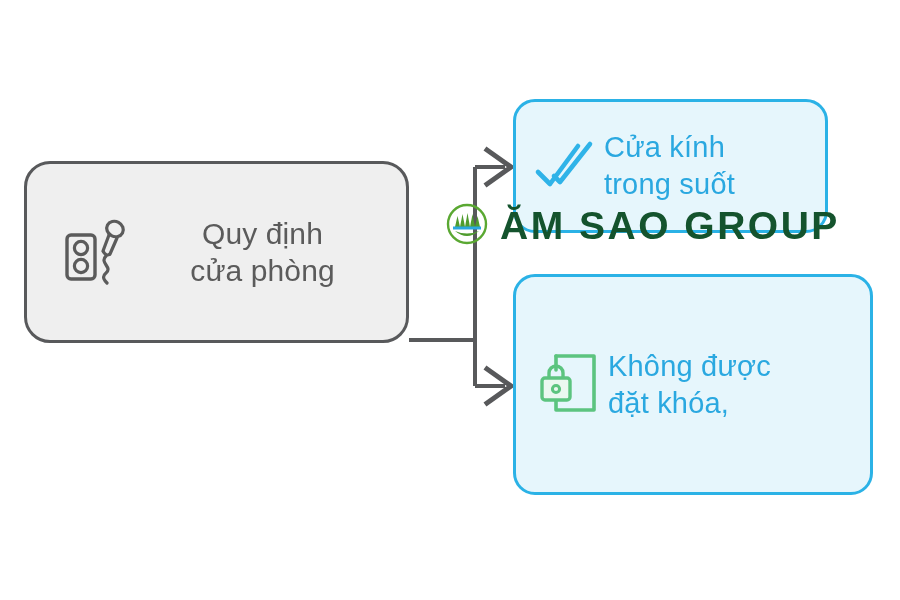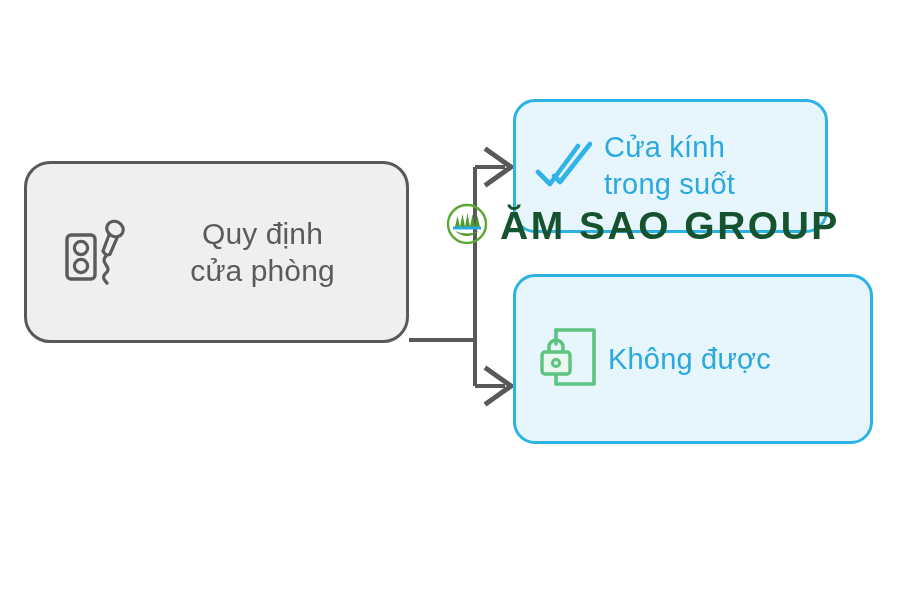--- a/index.html
+++ b/index.html
@@ -102,21 +102,21 @@
   }
   .node-top .node-text {
     padding-right: 14px;
     text-align: left;
   }
 
   .node-bottom {
     left: 513px;
     top: 274px;
     width: 360px;
-    height: 170px;
+    height: 221px;
   }
   .node-bottom .node-icon {
     flex: 0 0 auto;
     width: 66px;
     height: 70px;
     margin-left: 20px;
     margin-right: 6px;
     display: flex;
     align-items: center;
     justify-content: center;
@@ -214,20 +214,21 @@
         <path d="M 20 6 L 20 20" fill="none" stroke="#5cc47f" stroke-width="3.6" stroke-linecap="round"></path>
 
         <path d="M 13 28 L 13 23 A 7 7 0 0 1 27 23 L 27 28" fill="none" stroke="#5cc47f" stroke-width="3.4" stroke-linecap="round"></path>
 
         <rect x="6" y="28" width="28" height="22" rx="3" ry="3" fill="#eaf8f0" stroke="#5cc47f" stroke-width="3.4"></rect>
         <circle cx="20" cy="39" r="3.6" fill="none" stroke="#5cc47f" stroke-width="3"></circle>
       </svg>
     </div>
     <div class="node-text">
       <span class="text-line">Không được</span>
+      <span class="text-line">đặt khóa,</span>
     </div>
   </div>
 
   <div id="watermark">
     <svg class="wm-logo" viewBox="0 0 42 42" aria-hidden="true">
       <circle cx="21" cy="21" r="19" fill="none" stroke="#5aa832" stroke-width="2.4"></circle>
       <g fill="#4f9c2e">
         <path d="M 9 24 L 11.5 13 L 14 24 Z"></path>
         <path d="M 14 24 L 16.5 11 L 19 24 Z"></path>
         <path d="M 19 24 L 21.5 10 L 24 24 Z"></path>

